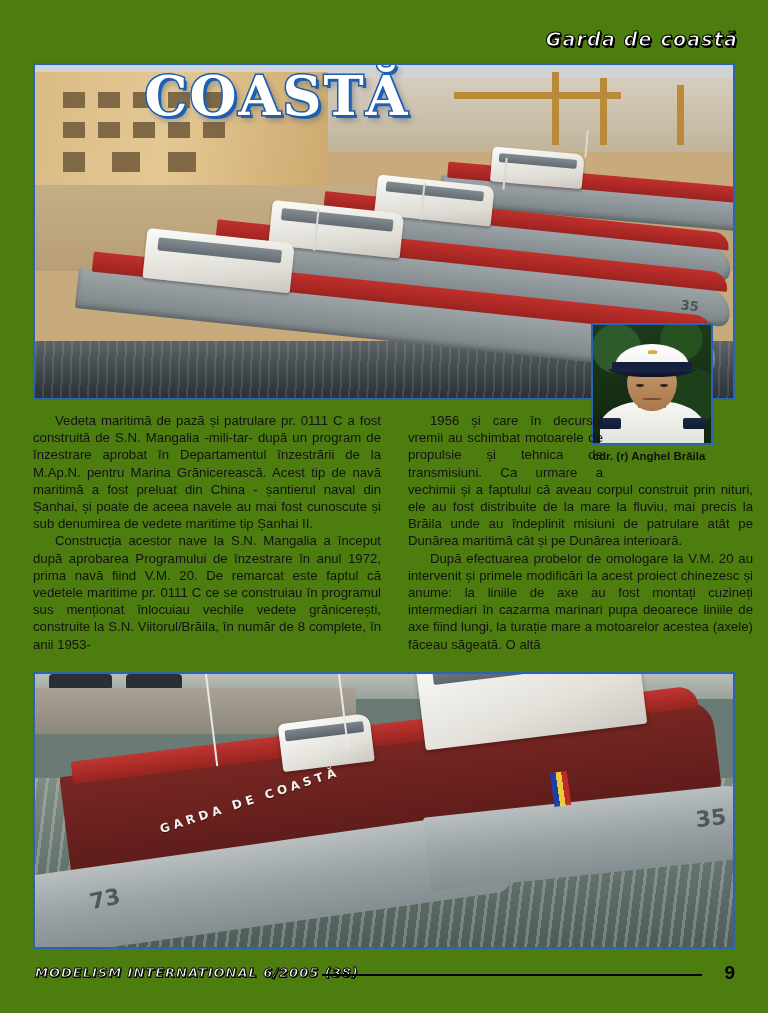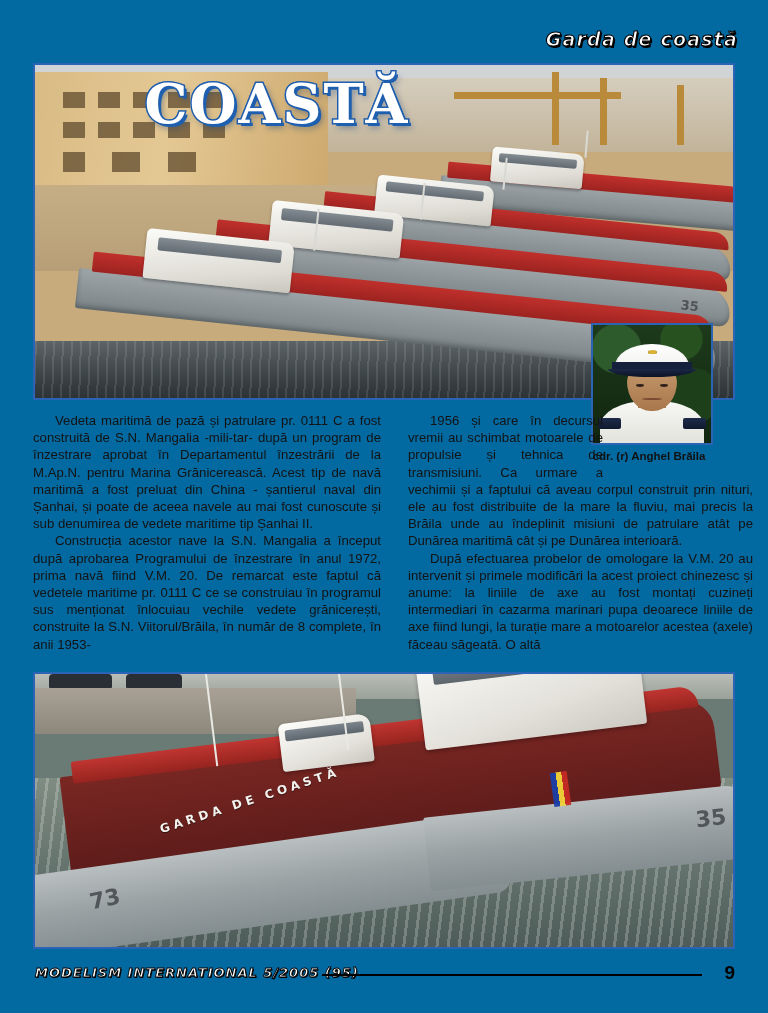--- a/index.html
+++ b/index.html
@@ -11,21 +11,21 @@
     width: 768px;
     height: 1013px;
     position: relative;
     font-family: "Liberation Sans", sans-serif;
     overflow: hidden;
   }
 
   .page {
     position: absolute;
     inset: 0;
-    background: #0369a1;
+    background: #4d7c0f;
   }
 
   
   .running-head {
     position: absolute;
     right: 30px;
     top: 28px;
     font-family: "DejaVu Sans", sans-serif;
     font-size: 19px;
     font-weight: bold;
@@ -145,21 +145,21 @@
     line-height: 0.98;
     letter-spacing: 2px;
     color: #ffffff;
     -webkit-text-stroke: 3px #1f5fb0;
     paint-order: stroke fill;
     text-shadow:
        3px 3px 0 #1f5fb0,
       -1px -1px 0 #1f5fb0,
        4px 5px 6px rgba(20,60,120,.45);
   }
-  .title-line.l2 { margin-top: 8px; }
+  .title-line.l2 { margin-top: 0; }
 
   
   #photo-officer {
     left: 591px;
     top: 323px;
     width: 122px;
     height: 122px;
     background: #14331a;
   }
   .off-bg {
@@ -500,17 +500,17 @@
     </div>
 
     <div class="bp-boat" style="left:56%; top:46%; width:48%; height:27%; transform:rotate(-6deg);">
       <div class="bp-hull-gray"></div>
       <div class="bp-num" style="right:10%; top:24%;">35</div>
     </div>
 
     <div class="bp-flag" style="left:74%; top:36%;"></div>
   </div>
 
-  <div class="footer-text">MODELISM INTERNATIONAL 5/2005 (95)</div>
+  <div class="footer-text">MODELISM INTERNATIONAL 6/2005 (38)</div>
   <div class="footer-rule"></div>
   <div class="page-number">9</div>
 
 </div>
 
 </body></html>

